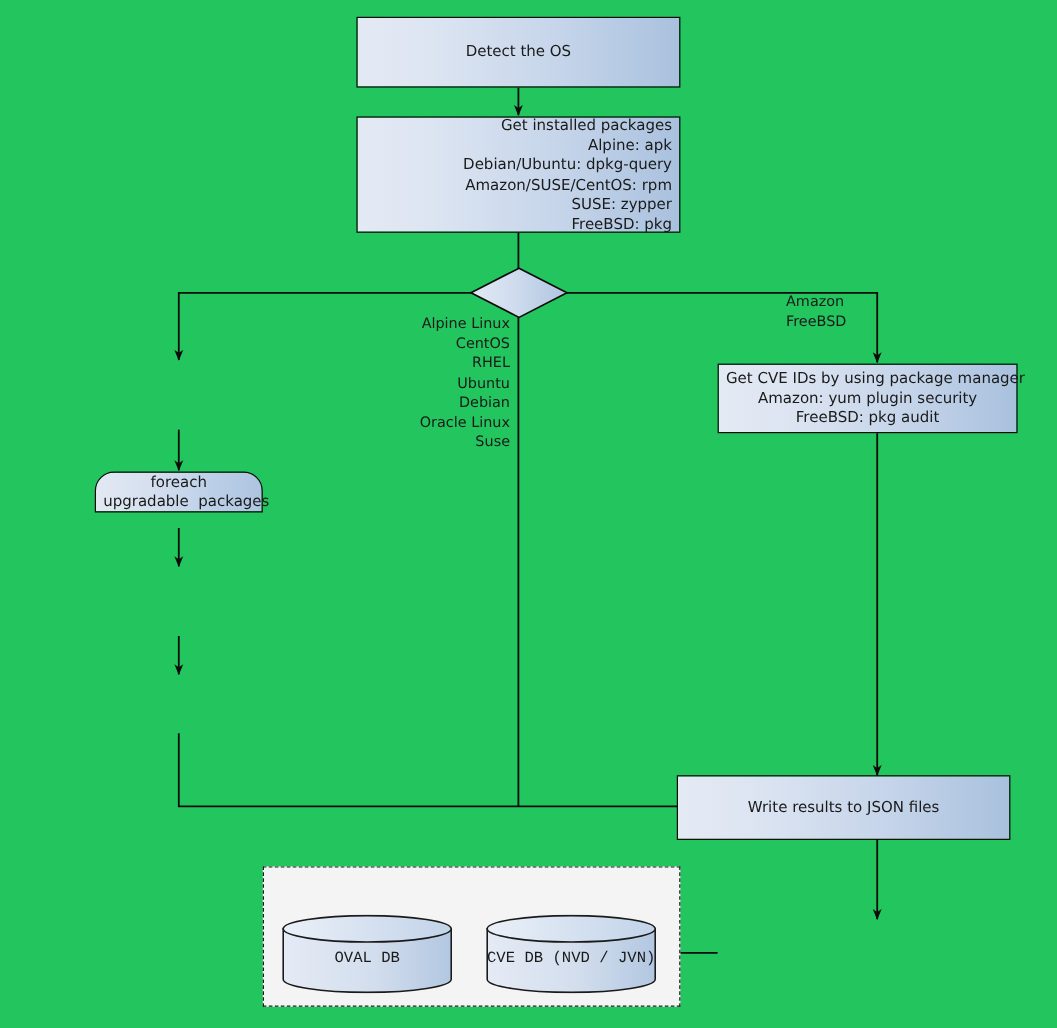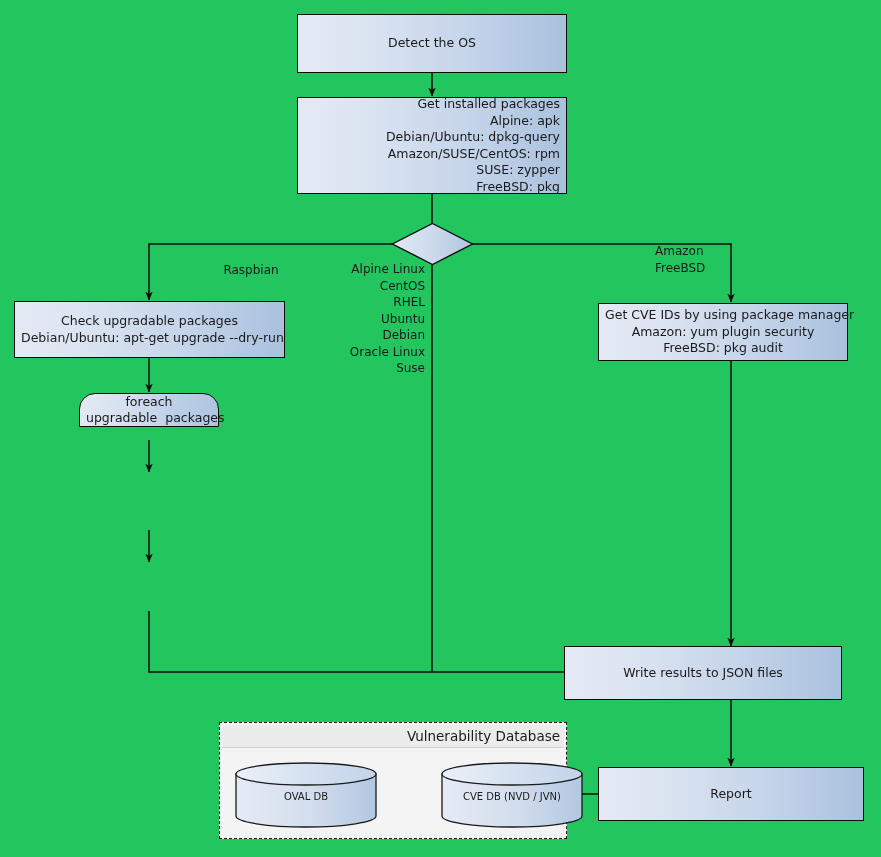--- a/index.html
+++ b/index.html
@@ -83,23 +83,24 @@
     font-size: 13.5px;
     color: #1a1a1a;
   }
   .cyl {
     position: absolute;
   }
   .cyl-label {
     position: absolute;
     width: 100%;
     text-align: center;
-    font-size: 10px;
+    font-size: 13px;
     color: #1a1a1a;
     white-space: pre;
+    font-family: Liberation Mono, monospace;
   }
 </style>
 </head>
 <body>
 
 <div id="canvas">
 
   <svg id="wires" viewBox="0 0 881 857" xmlns="http://www.w3.org/2000/svg">
     <defs>
       <marker id="arw" markerWidth="10" markerHeight="10" refX="8.4" refY="4" orient="auto" markerUnits="userSpaceOnUse">
@@ -147,85 +148,74 @@
 
   <div class="node proc" style="left:297px; top:97px; width:270px; height:97px;">
     <span class="txt ta-right">Get installed packages
 Alpine: apk
 Debian/Ubuntu: dpkg-query
 Amazon/SUSE/CentOS: rpm
 SUSE: zypper
 FreeBSD: pkg</span>
   </div>
 
-  <div class="node proc" style="left:14px; top:301px; width:271px; height:57px;">
-    <span class="txt ta-center">Check upgradable packages
-Debian/Ubuntu: apt-get upgrade --dry-run</span>
-  </div>
 
   <div class="node loop-start" style="left:79px; top:393px; width:140px; height:34px;">
     <span class="txt ta-center">foreach
 upgradable  packages</span>
   </div>
 
 
 
   <div class="node proc" style="left:598px; top:303px; width:250px; height:58px;">
     <span class="txt ta-center">Get CVE IDs by using package manager
 Amazon: yum plugin security
 FreeBSD: pkg audit</span>
   </div>
 
   <div class="node proc" style="left:564px; top:646px; width:278px; height:54px;align-items:center;">
     <span class="txt ta-center">Write results to JSON files</span>
   </div>
 
-  <div class="node proc" style="left:598px; top:767px; width:266px; height:54px;">
-    <span class="txt ta-center">Report</span>
-  </div>
-
-  <div class="edge-label ta-center" style="left:156px; top:262px; width:190px;">Raspbian</div>
+
 
   <div class="edge-label ta-right" style="left:270px; top:261px; width:155px;">Alpine Linux
 CentOS
 RHEL
 Ubuntu
 Debian
 Oracle Linux
 Suse</div>
 
   <div class="edge-label ta-left" style="left:655px; top:243px; width:120px;">Amazon
 FreeBSD</div>
 
   <div class="group-box" style="left:219px; top:722px; width:348px; height:117px;">
   </div>
-  <div class="group-head" style="left:222px; top:725px; width:342px; height:23px;">
-    <span>Vulnerability Database</span>
-  </div>
 
   <div class="cyl" style="left:235px; top:762px; width:142px; height:66px;">
     <svg width="142" height="66" viewBox="0 0 142 66" xmlns="http://www.w3.org/2000/svg">
       <defs>
         <linearGradient id="cylg1" x1="0" y1="0" x2="1" y2="0">
           <stop offset="0%" stop-color="#e5ebf5"></stop>
           <stop offset="55%" stop-color="#d2dded"></stop>
           <stop offset="100%" stop-color="#b2c7e1"></stop>
         </linearGradient>
         <linearGradient id="cyltop1" x1="0" y1="0" x2="1" y2="0">
           <stop offset="0%" stop-color="#eaf0f8"></stop>
           <stop offset="100%" stop-color="#c2d3e9"></stop>
         </linearGradient>
       </defs>
       <path d="M1,12 L1,54 A70,11 0 0 0 141,54 L141,12 Z" fill="url(#cylg1)" stroke="#1a1a1a" stroke-width="1.3"></path>
       <ellipse cx="71" cy="12" rx="70" ry="11" fill="url(#cyltop1)" stroke="#1a1a1a" stroke-width="1.3"></ellipse>
     </svg>
     <div class="cyl-label" style="top:29px;">OVAL DB</div>
   </div>
 
-  <div class="cyl" style="left:405px; top:762px; width:142px; height:66px;margin-left:36px;">
+  <div class="cyl" style="left:405px; top:762px; width:142px; height:66px;">
     <svg width="142" height="66" viewBox="0 0 142 66" xmlns="http://www.w3.org/2000/svg">
       <defs>
         <linearGradient id="cylg2" x1="0" y1="0" x2="1" y2="0">
           <stop offset="0%" stop-color="#e5ebf5"></stop>
           <stop offset="55%" stop-color="#d2dded"></stop>
           <stop offset="100%" stop-color="#b2c7e1"></stop>
         </linearGradient>
         <linearGradient id="cyltop2" x1="0" y1="0" x2="1" y2="0">
           <stop offset="0%" stop-color="#eaf0f8"></stop>
           <stop offset="100%" stop-color="#c2d3e9"></stop>

